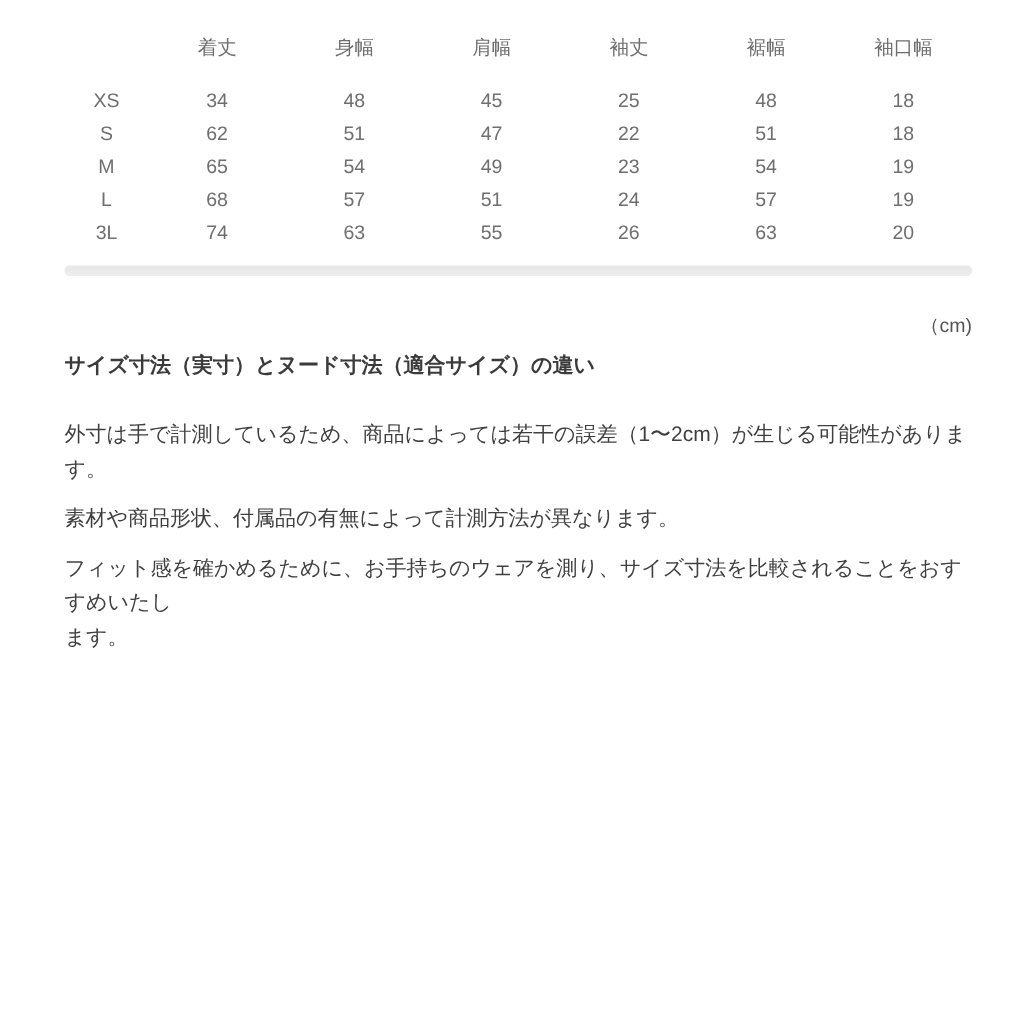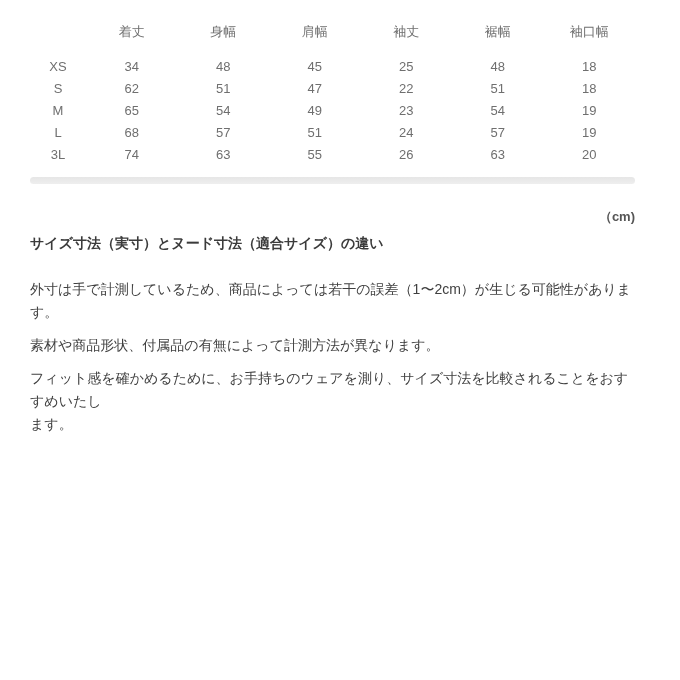--- a/index.html
+++ b/index.html
@@ -10,21 +10,21 @@
   }
   .page {
     position: relative;
     width: 680px;
     height: 680px;
     background: #ffffff;
     overflow: hidden;
   }
   .content {
     position: absolute;
-    left: 30px;
+    left: 43px;
     top: 0;
     width: 605px;
   }
 
   
   table.size-table {
     width: 100%;
     margin-top: 20px;
     border-collapse: collapse;
     table-layout: fixed;
@@ -55,21 +55,20 @@
     background: linear-gradient(#e6e6e6, #eeeeee);
   }
 
   
   .unit-note {
     margin-top: 24px;
     text-align: right;
     font-size: 13px;
     color: #555555;
     height: 16px;
-    font-weight: bold;
   }
 
   
   .text-section { color: #3f3f3f; }
   .text-section h3 {
     margin: 0 0 9px 0;
     font-size: 14px;
     font-weight: bold;
     color: #3b3b3b;
     line-height: 17px;

